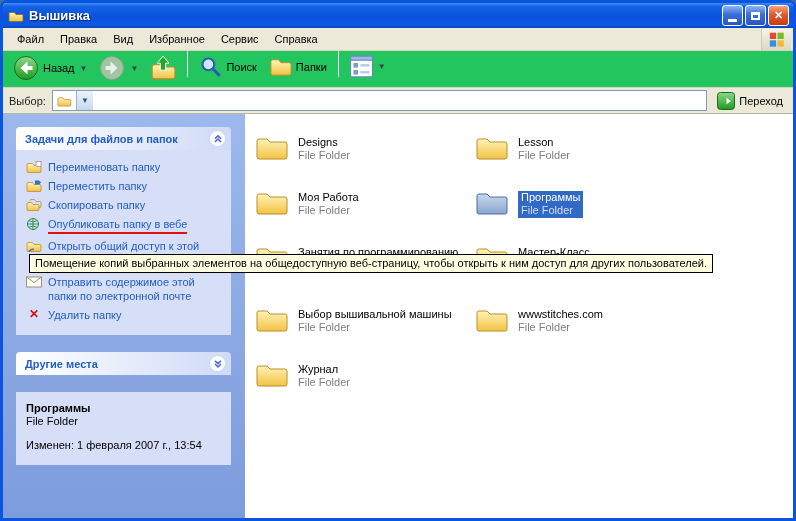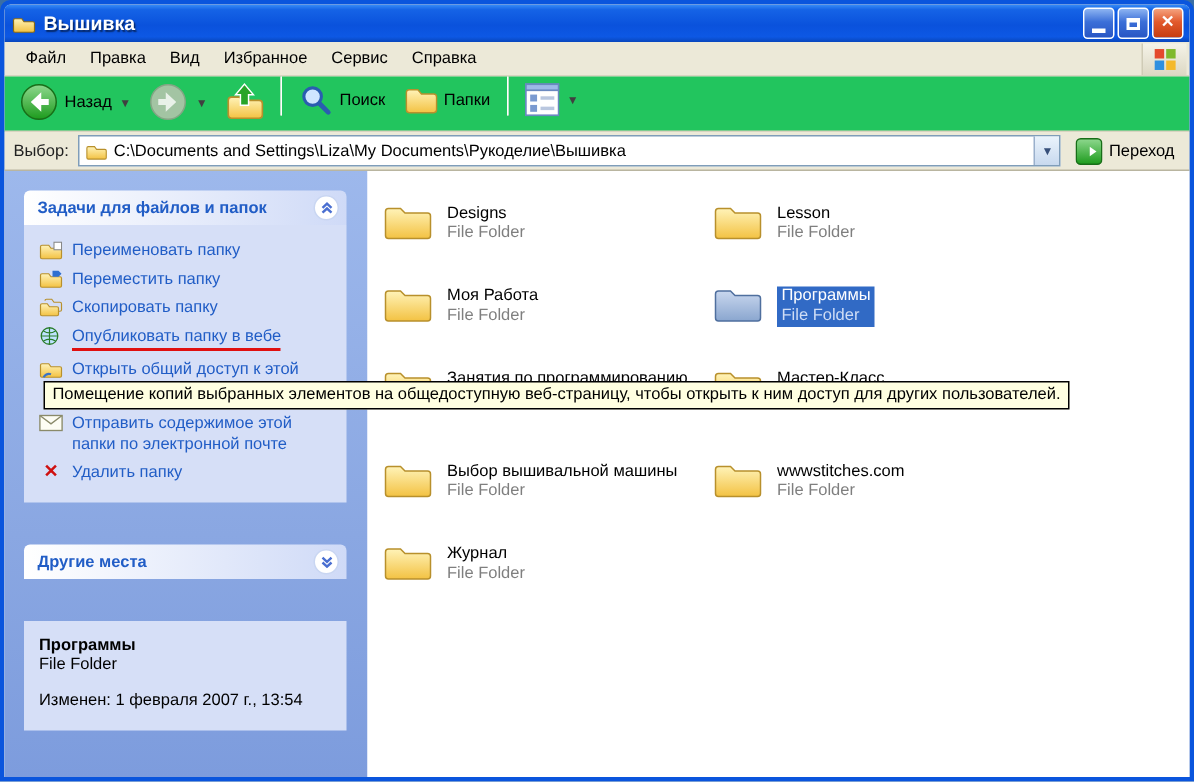--- a/index.html
+++ b/index.html
@@ -51,21 +51,21 @@
                background:linear-gradient(180deg,#eaf3fc,#c8d9ee); border-left:1px solid #9ab0cc;
                font-size:8px; color:#38507a; cursor:pointer; }
   .go-btn { display:flex; align-items:center; gap:4px; padding:2px 4px; cursor:pointer; }
 
   
   .main { position:relative; height:404px; display:flex; background:#fff; }
 
   
   .taskpane { width:242px; flex-shrink:0; padding:13px 14px 0 13px; overflow:hidden;
               background:linear-gradient(180deg,#9db8ec 0%,#8aa7e2 60%,#7d9cdd 100%); }
-  .section { margin-bottom:28px; }
+  .section { margin-bottom:17px; }
   .sec-header { height:23px; display:flex; align-items:center; justify-content:space-between;
                 padding:0 5px 0 9px; border-radius:4px 4px 0 0; cursor:pointer;
                 background:linear-gradient(90deg,#ffffff 0%,#cfdaf7 100%);
                 color:#215dc6; font-weight:bold; }
   .chevron { width:17px; height:17px; border-radius:50%; background:#fff; border:1px solid #c9d6f2;
              display:flex; align-items:center; justify-content:center; cursor:pointer; }
   .sec-body { background:#d6dff7; padding:10px 6px 8px 10px; }
   .task-item { display:flex; align-items:flex-start; gap:6px; margin-bottom:5px;
                color:#215dc6; cursor:pointer; line-height:14px; }
   .task-item .ticon { flex-shrink:0; width:16px; height:14px; display:inline-flex; margin-top:0; }
@@ -213,21 +213,20 @@
   </div>
 
   <div class="addressbar">
     <span class="addr-label">Выбор:</span>
     <span class="addr-combo">
       <span style="display:inline-flex;width:15px;height:12px">
         <svg viewBox="0 0 16 13">
             <path d="M1 4 Q1 3 2 3 L6.5 3 L8 5 L14 5 Q15 5 15 6 L15 11 Q15 12 14 12 L2 12 Q1 12 1 11 Z" fill="url(#foldgrad)" stroke="#b8902c" stroke-width="0.8"></path>
           </svg>
       </span>
-      <input class="addr-input" value="C:\Documents and Settings\Liza\My Documents\Рукоделие\Вышивка" style="">
       <span class="addr-drop">▼</span>
     </span>
     <span class="go-btn">
       <span style="display:inline-flex;width:18px;height:18px">
         <svg viewBox="0 0 18 18">
             <rect x="0.5" y="0.5" width="17" height="17" rx="3" fill="url(#greengrad)" stroke="#186e18"></rect>
             <path d="M4.5 9 H9.5 V5.8 L14 9 L9.5 12.2 V9? Z" fill="#fff" transform="translate(0,0)"></path>
           </svg>
       </span>
       <span>Переход</span>

